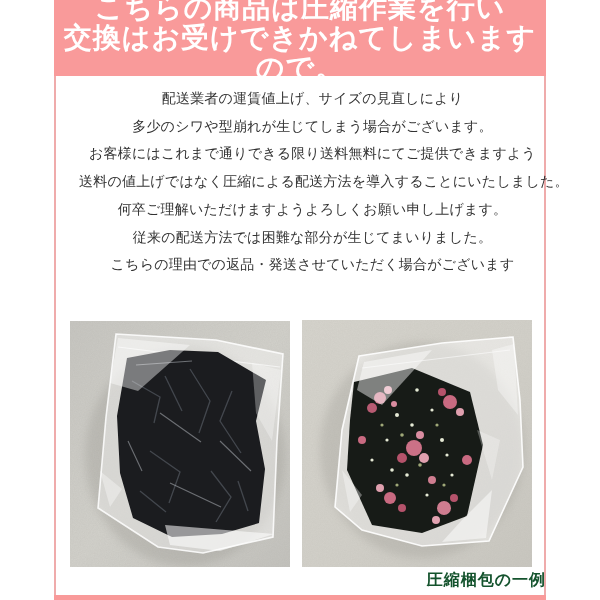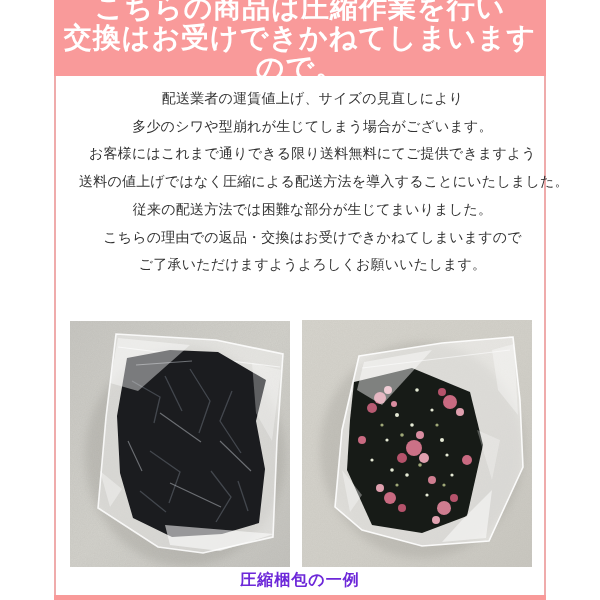--- a/index.html
+++ b/index.html
@@ -50,22 +50,22 @@
 
   .photo {
     position:absolute; overflow:hidden; background:#ccccc6;
   }
   .photo svg { display:block; }
   .photo-left  { left:70px;  top:321px; width:220px; height:246px; }
   .photo-right { left:302px; top:320px; width:230px; height:247px; }
 
   .caption {
     position:absolute; left:0; top:570px; width:492px;
-    text-align:center;
-    font-size:16px; font-weight:600; color:#6d28d9;
+    text-align:right;
+    font-size:16px; font-weight:600; color:#14532d;
     letter-spacing:1px;
   }
 
   .bottom-band {
     position:absolute; left:0; bottom:0; width:492px; height:5px;
     background:#f99a9a;
   }
 </style>
 </head>
 <body>
@@ -78,23 +78,23 @@
       <div class="hline">交換はお受けできかねてしまいますので。</div>
     </div>
 
     <div class="body-frame"></div>
 
     <div class="notice">
       <p>配送業者の運賃値上げ、サイズの見直しにより</p>
       <p>多少のシワや型崩れが生じてしまう場合がございます。</p>
       <p>お客様にはこれまで通りできる限り送料無料にてご提供できますよう</p>
       <p>送料の値上げではなく圧縮による配送方法を導入することにいたしました。</p>
+      <p>何卒ご理解いただけますようよろしくお願い申し上げます。</p>
       <p>従来の配送方法では困難な部分が生じてまいりました。</p>
-      <p>こちらの理由での返品・交換はお受けできかねてしまいますので</p>
-      <p>ご了承いただけますようよろしくお願いいたします。</p>
+      <p>こちらの理由での返品・発送させていただく場合がございます</p>
     </div>
 
     <div class="caption">圧縮梱包の一例</div>
 
     <div class="bottom-band"></div>
   </div>
 
   <div class="photo photo-left">
     <svg width="220" height="246" viewBox="0 0 220 246" xmlns="http://www.w3.org/2000/svg">
       <defs>

